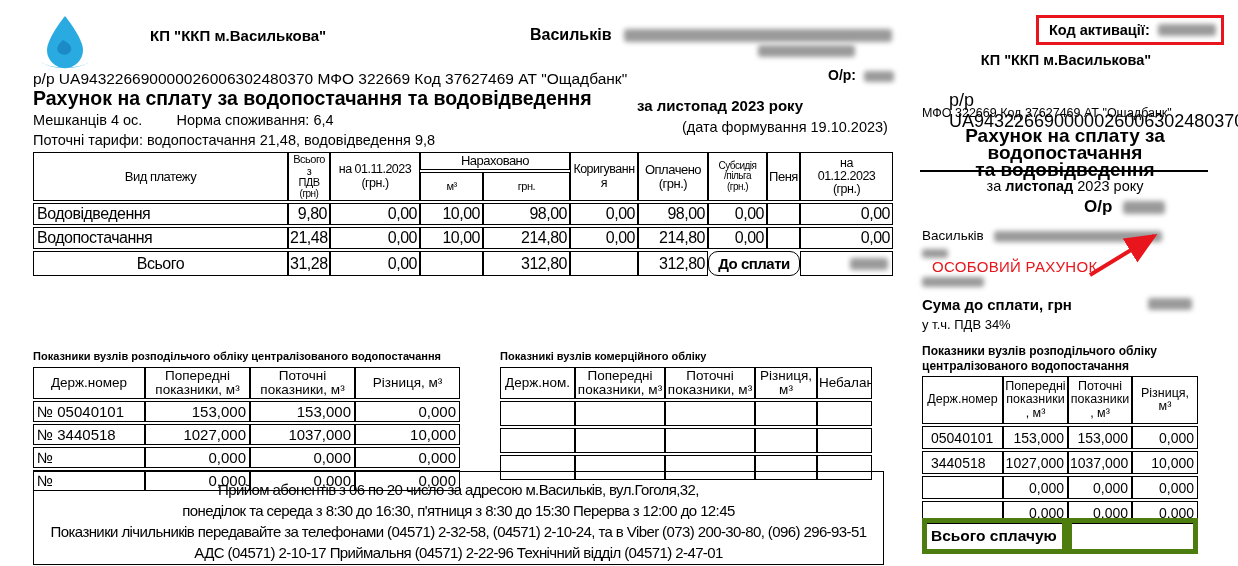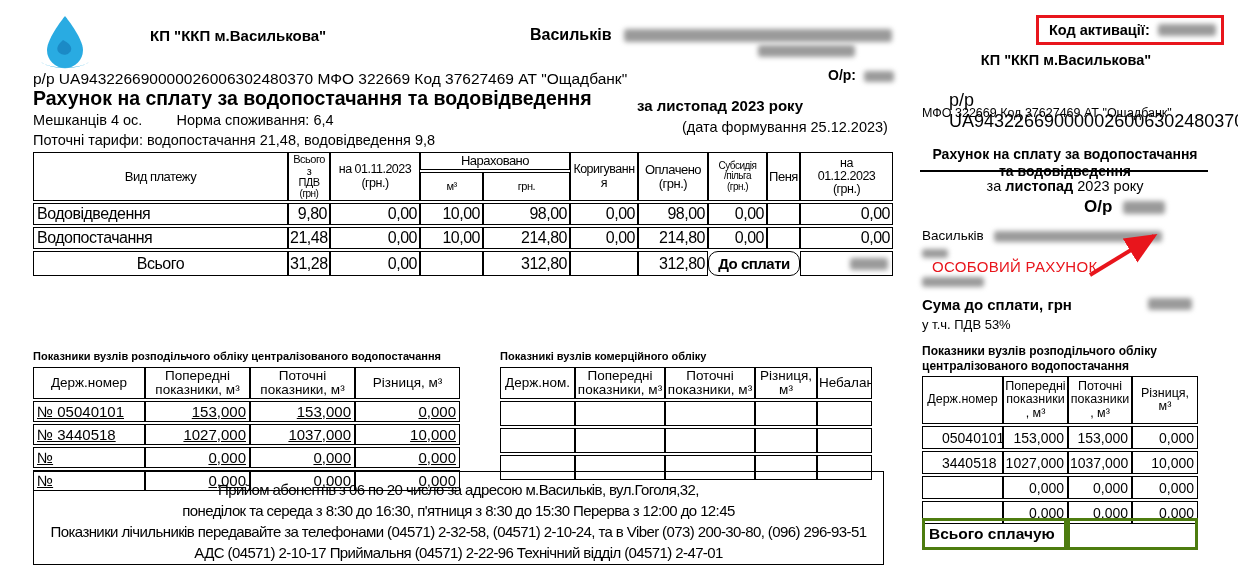--- a/index.html
+++ b/index.html
@@ -26,21 +26,21 @@
   .main-table .xs{font-size:10px;}
   .main-table .sm{font-size:11px;}
   .main-table .smm{font-size:12.5px;}
   .main-table .wrapany{overflow-wrap:anywhere;font-size:12.5px;}
   .main-table tr.total td{height:21px;}
   .main-table td.center{text-align:center;}
   .main-table td.due{font-weight:bold;text-align:center;font-size:15px;border-radius:10px;}
 
   
   .meter th{font-size:13.5px;}
-  .meter td{font-size:15px;height:15px;text-decoration:underline;}
+  .meter td{font-size:15px;height:15px;}
   .meter td.gov{text-align:left;padding-left:3px;}
   .meter td.num{text-align:right;padding-right:3px;}
   .dist-table{left:33px;top:365px;width:427px;}
   .dist-table th{height:28px;}
   .comm-table{left:500px;top:365px;width:372px;}
   .comm-table th{height:28px;}
   .comm-table td{height:21px;}
 
   .tbl-title{font-weight:bold;font-size:11px;}
 
@@ -48,24 +48,24 @@
   .info-box{left:33px;top:471px;width:849px;height:85px;border:1px solid #000;
             text-align:center;font-size:15px;letter-spacing:-0.6px;line-height:21px;padding-top:7px;}
   .info-box div{white-space:nowrap;}
 
   
   .red-box{left:1036px;top:15px;width:172px;height:24px;border:3px solid #e8151c;
            display:flex;align-items:center;padding-left:10px;}
   .stub-table{left:922px;top:374px;width:276px;}
   .stub-table th{font-size:12.5px;height:44px;}
   .stub-table td{font-size:14px;height:19px;}
-  .stub-table td.gov{text-align:left;padding-left:19px;}
+  .stub-table td.gov{text-align:left;padding-left:8px;}
   .stub-table td.num{text-align:right;padding-right:3px;}
   .pay-box{left:922px;top:516px;width:276px;}
-  .pay-box td{height:24px;border:3px solid #4d7c0f;}
+  .pay-box td{height:24px;border:5px solid #4d7c0f;}
   .red-text{color:#e8151c;}
 </style>
 </head>
 <body>
 
 <div class="sheet">
 
   <div class="abs" style="left:36px;top:14px;">
     <svg width="58" height="62" viewBox="0 0 58 62">
       <path d="M29 2 C29 2 11 24 11 36 a18 18 0 0 0 36 0 C47 24 29 2 29 2 z" fill="#29abe2"></path>
@@ -89,21 +89,21 @@
     <span class="blur" style="width:30px;height:11px;margin-left:4px;"></span>
   </div>
 
   <div class="abs b" style="left:33px;top:87px;font-size:19.5px;">Рахунок на сплату за водопостачання та водовідведення</div>
   <div class="abs b" style="left:637px;top:97px;font-size:15px;">за листопад 2023 року</div>
 
   <div class="abs" style="left:33px;top:112px;font-size:14.5px;">
     <span>Мешканців 4 ос.</span>
     <span style="margin-left:30px;">Норма споживання: 6,4</span>
   </div>
-  <div class="abs" style="left:682px;top:119px;font-size:14.5px;">(дата формування 25.12.2023)</div>
+  <div class="abs" style="left:682px;top:119px;font-size:14.5px;">(дата формування 19.10.2023)</div>
   <div class="abs" style="left:33px;top:132px;font-size:14.5px;">Поточні тарифи: водопостачання 21,48, водовідведення 9,8</div>
 
   <table class="abs main-table cond">
     <colgroup>
       <col style="width:255px">
         <col style="width:42px">
         <col style="width:90px">
         <col style="width:63px">
         <col style="width:87px">
       <col style="width:68px">
@@ -283,21 +283,21 @@
   <div class="abs red-box">
     <span class="b" style="font-size:14.5px;">Код активації:</span>
     <span class="blur" style="width:58px;height:12px;margin-left:8px;"></span>
   </div>
 
   <div class="abs b" style="left:920px;top:52px;width:292px;text-align:center;font-size:14.5px;">КП "ККП м.Василькова"</div>
 
   <div class="abs" style="left:922px;top:90px;font-size:18px;padding-left:27px;">р/р UA943226690000026006302480370</div>
   <div class="abs" style="left:922px;top:106px;font-size:12.5px;">МФО 322669 Код 37627469  АТ "Ощадбанк"</div>
 
-  <div class="abs b" style="left:920px;top:146px;width:290px;text-align:center;font-size:14px;line-height:17px;">
+  <div class="abs b" style="left:920px;top:127px;width:290px;text-align:center;font-size:19px;line-height:17px;">
     <div>Рахунок на сплату за водопостачання</div>
       <div>та водовідведення</div>
   </div>
   <div class="abs" style="left:920px;top:170px;width:288px;height:2px;background:#000;"></div>
 
   <div class="abs" style="left:920px;top:178px;width:290px;text-align:center;font-size:14.5px;">
     <span>за</span>
     <span class="b">листопад</span>
     <span>2023 року</span>
   </div>
@@ -321,21 +321,21 @@
         <marker id="ah" markerWidth="9" markerHeight="8" refX="7" refY="3.5" orient="auto">
           <path d="M0,0 L8,3.5 L0,7 z" fill="#e8151c"></path>
         </marker>
       </defs>
       <line x1="4" y1="46" x2="68" y2="7" stroke="#e8151c" stroke-width="4" marker-end="url(#ah)"></line>
     </svg>
   </div>
 
   <div class="abs b" style="left:922px;top:296px;font-size:15px;">Сума до сплати, грн</div>
   <span class="abs blur" style="left:1148px;top:298px;width:44px;height:12px;"></span>
-  <div class="abs" style="left:922px;top:317px;font-size:13px;">у т.ч. ПДВ 53%</div>
+  <div class="abs" style="left:922px;top:317px;font-size:13px;">у т.ч. ПДВ 34%</div>
 
   <div class="abs b" style="left:922px;top:344px;font-size:12px;line-height:15px;">
     <div>Показники вузлів розподільчого обліку</div>
       <div>централізованого водопостачання</div>
   </div>
 
   <table class="abs stub-table">
     <colgroup>
         <col style="width:81px">
         <col style="width:65px">

